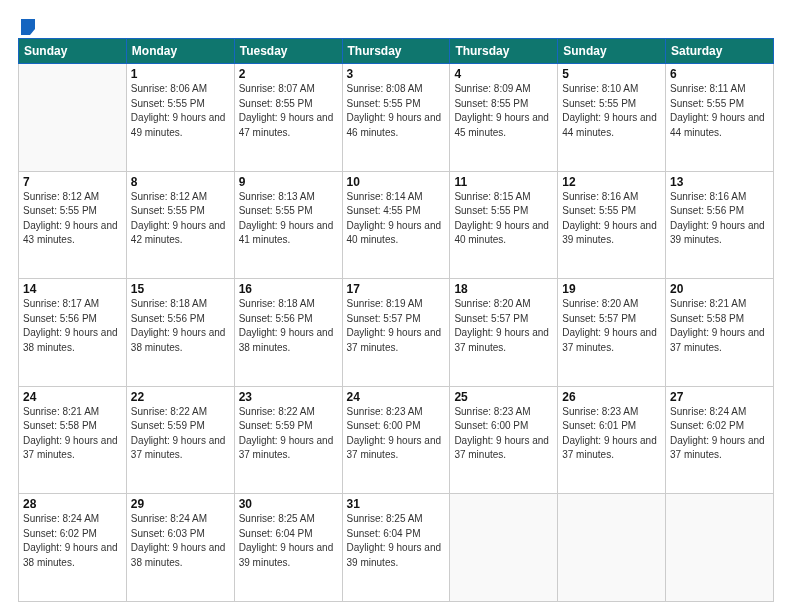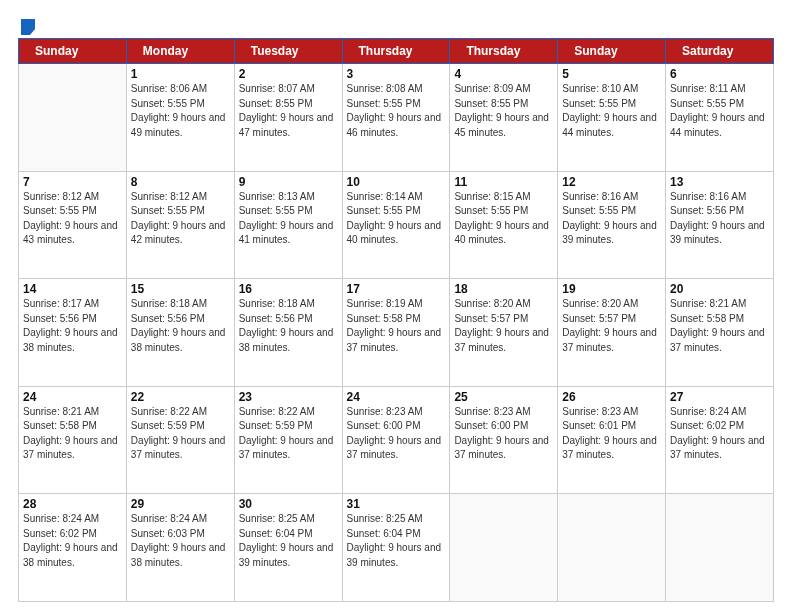--- a/index.html
+++ b/index.html
@@ -41,25 +41,25 @@
       color: #444;
       margin-top: 2px;
     }
     .calendar {
       border-collapse: collapse;
       width: 100%;
       flex: 1;
       table-layout: fixed;
     }
     .calendar th {
-      background: #b91c1c;
+      background: #0f766e;
       color: #fff;
       font-size: 12px;
       font-weight: bold;
-      padding: 5px 16px;
+      padding: 5px 5px;
       text-align: left;
       border: 1px solid #1565c0;
     }
     .calendar td {
       border: 1px solid #ccc;
       vertical-align: top;
       padding: 3px 4px;
       font-size: 9.5px;
       color: #333;
       width: 113px;
@@ -177,21 +177,21 @@
           <td>
             <span class="day-num">9</span>
             <div class="day-info">Sunrise: 8:13 AM
 Sunset: 5:55 PM
 Daylight: 9 hours
 and 41 minutes.</div>
           </td>
           <td>
             <span class="day-num">10</span>
             <div class="day-info">Sunrise: 8:14 AM
-Sunset: 5:55 PM
+Sunset: 4:55 PM
 Daylight: 9 hours
 and 40 minutes.</div>
           </td>
           <td>
             <span class="day-num">11</span>
             <div class="day-info">Sunrise: 8:15 AM
 Sunset: 5:55 PM
 Daylight: 9 hours
 and 40 minutes.</div>
           </td>
@@ -228,21 +228,21 @@
           <td>
             <span class="day-num">16</span>
             <div class="day-info">Sunrise: 8:18 AM
 Sunset: 5:56 PM
 Daylight: 9 hours
 and 38 minutes.</div>
           </td>
           <td>
             <span class="day-num">17</span>
             <div class="day-info">Sunrise: 8:19 AM
-Sunset: 5:58 PM
+Sunset: 5:57 PM
 Daylight: 9 hours
 and 37 minutes.</div>
           </td>
           <td>
             <span class="day-num">18</span>
             <div class="day-info">Sunrise: 8:20 AM
 Sunset: 5:57 PM
 Daylight: 9 hours
 and 37 minutes.</div>
           </td>

